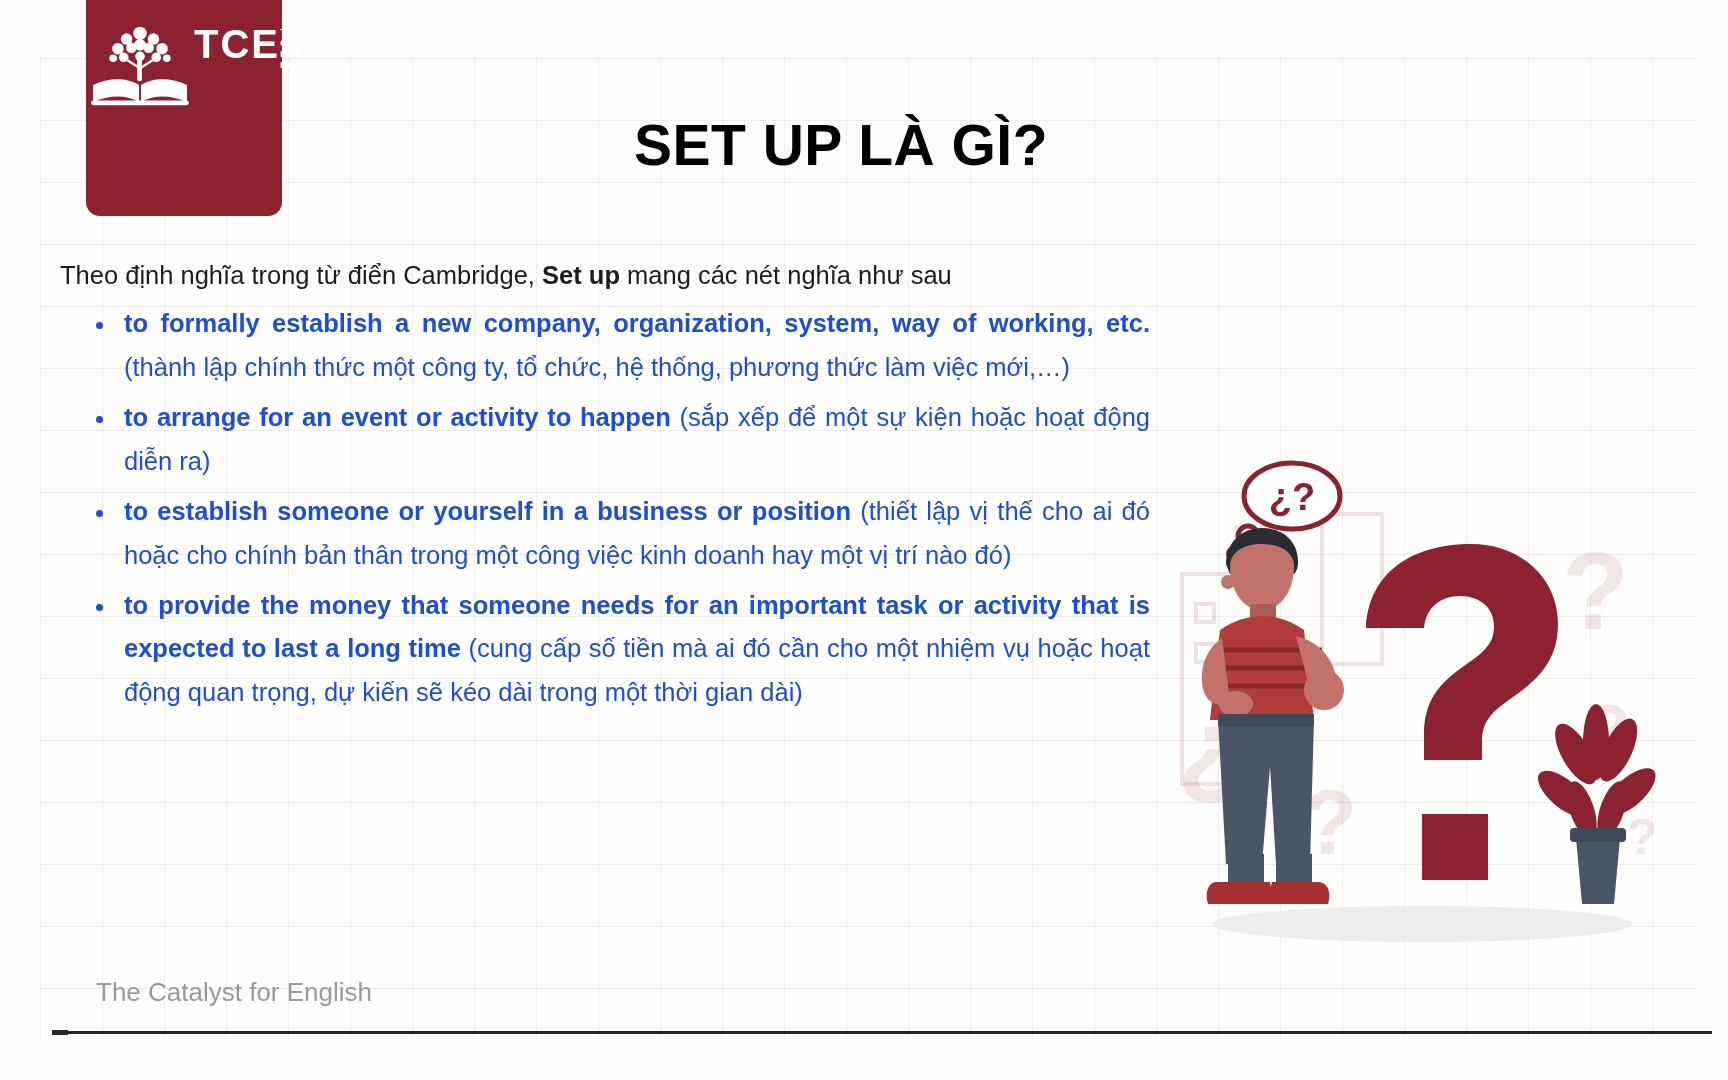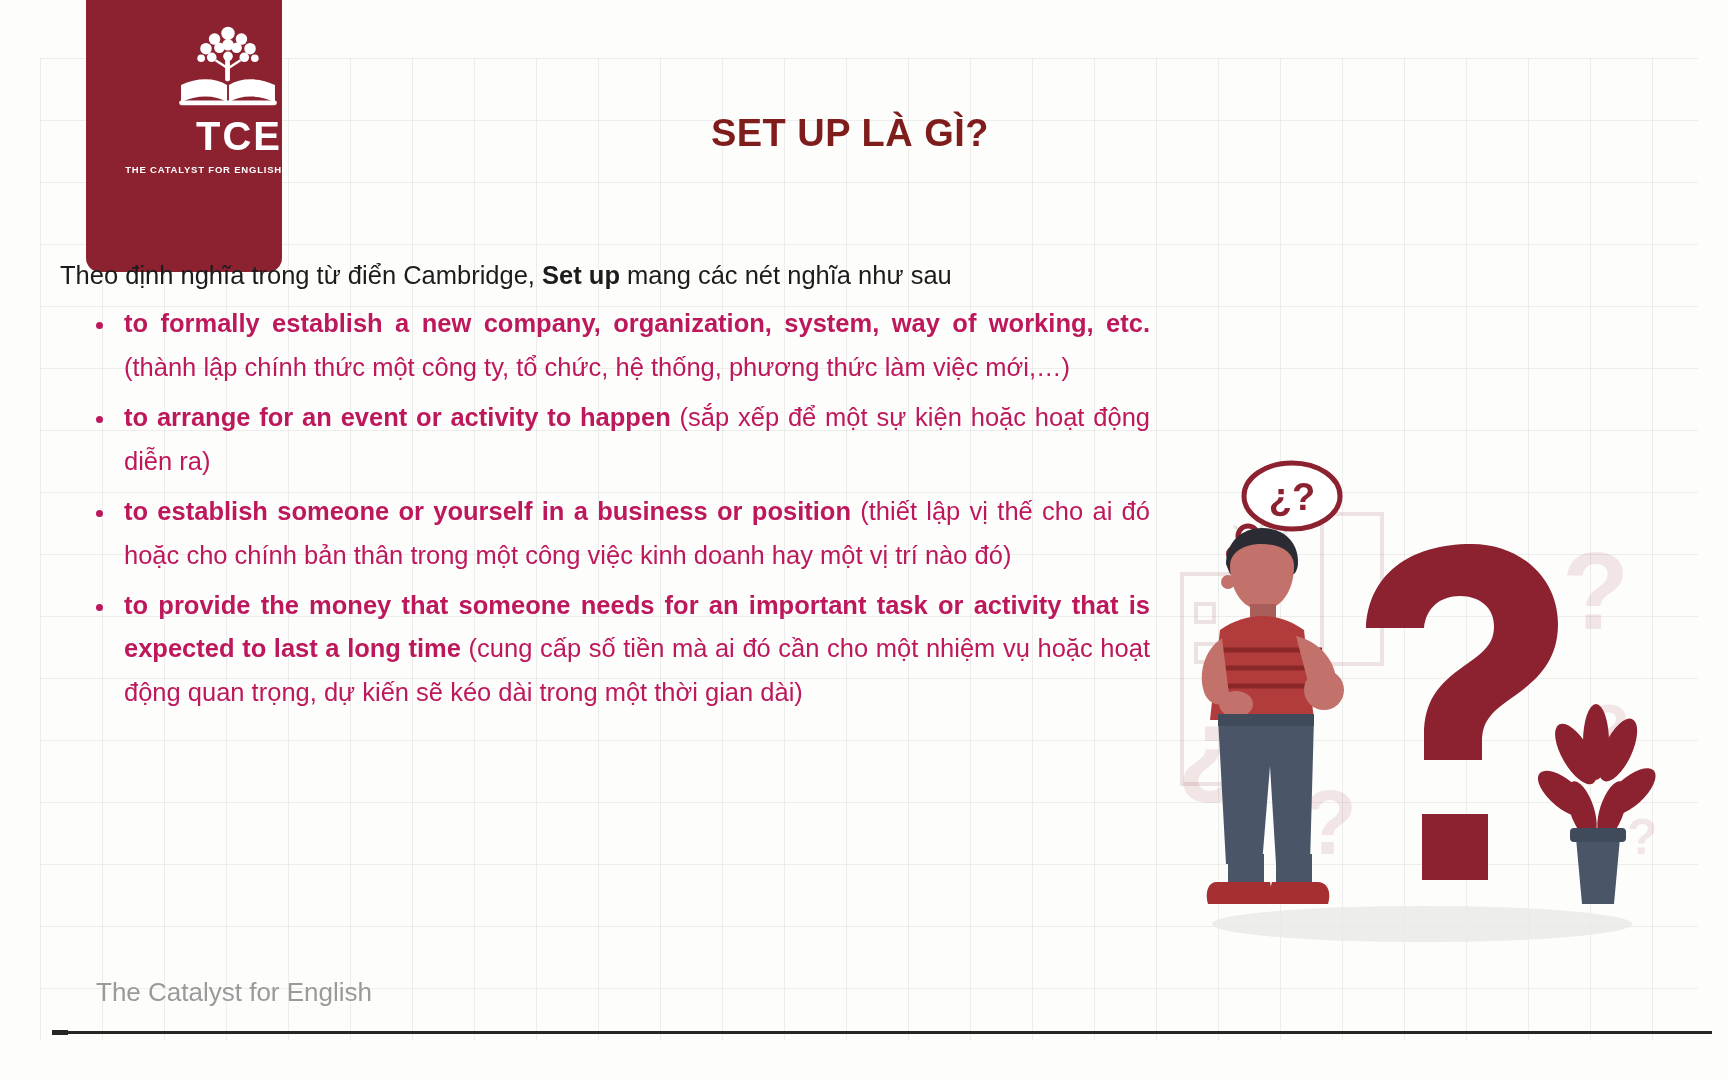--- a/index.html
+++ b/index.html
@@ -32,27 +32,26 @@
       linear-gradient(to bottom, rgba(160,160,160,0.17) 1px, transparent 1px);
     background-size: 62px 62px;
     pointer-events: none;
   }
   
   .logo-badge {
     position: absolute;
     left: 86px;
     top: 0px;
     width: 196px;
-    height: 272px;
+    height: 216px;
     background: #8c2230;
     border-bottom-left-radius: 14px;
     border-bottom-right-radius: 14px;
     display: flex;
-    flex-direction: column;
-    align-items: flex-end;
+    align-items: flex-start;
     justify-content: flex-start;
     padding-top: 18px;
     box-sizing: border-box;
   }
   .logo-tree {
     width: 108px;
     height: 92px;
     display: block;
   }
   .logo-title {
@@ -68,26 +67,26 @@
     color: #ffffff;
     font-size: 9.5px;
     font-weight: bold;
     letter-spacing: 0.8px;
     margin-top: 8px;
     font-family: "Liberation Sans", sans-serif;
   }
   
   .title {
     position: absolute;
-    left: 400px;
+    left: 391px;
     top: 112px;
     width: 900px;
     text-align: center;
-    color: #7f1d1d;
-    font-size: 38px;
+    color: #000000;
+    font-size: 57px;
     font-weight: bold;
     letter-spacing: 0.5px;
     font-family: "Liberation Sans", sans-serif;
   }
   
   .content {
     position: absolute;
     left: 60px;
     top: 258px;
     width: 1090px;
@@ -101,21 +100,21 @@
   }
   .intro b { font-weight: bold; }
   ul.defs {
     margin: 10px 0 0 0;
     padding-left: 56px;
     list-style: disc;
   }
   ul.defs li {
     font-size: 25.5px;
     line-height: 1.72;
-    color: #be185d;
+    color: #1d4ed8;
     text-align: justify;
     margin-bottom: 6px;
     padding-left: 8px;
   }
   ul.defs li::marker { font-size: 22px; }
   ul.defs li b { font-weight: bold; }
   
   .footer-text {
     position: absolute;
     left: 96px;

